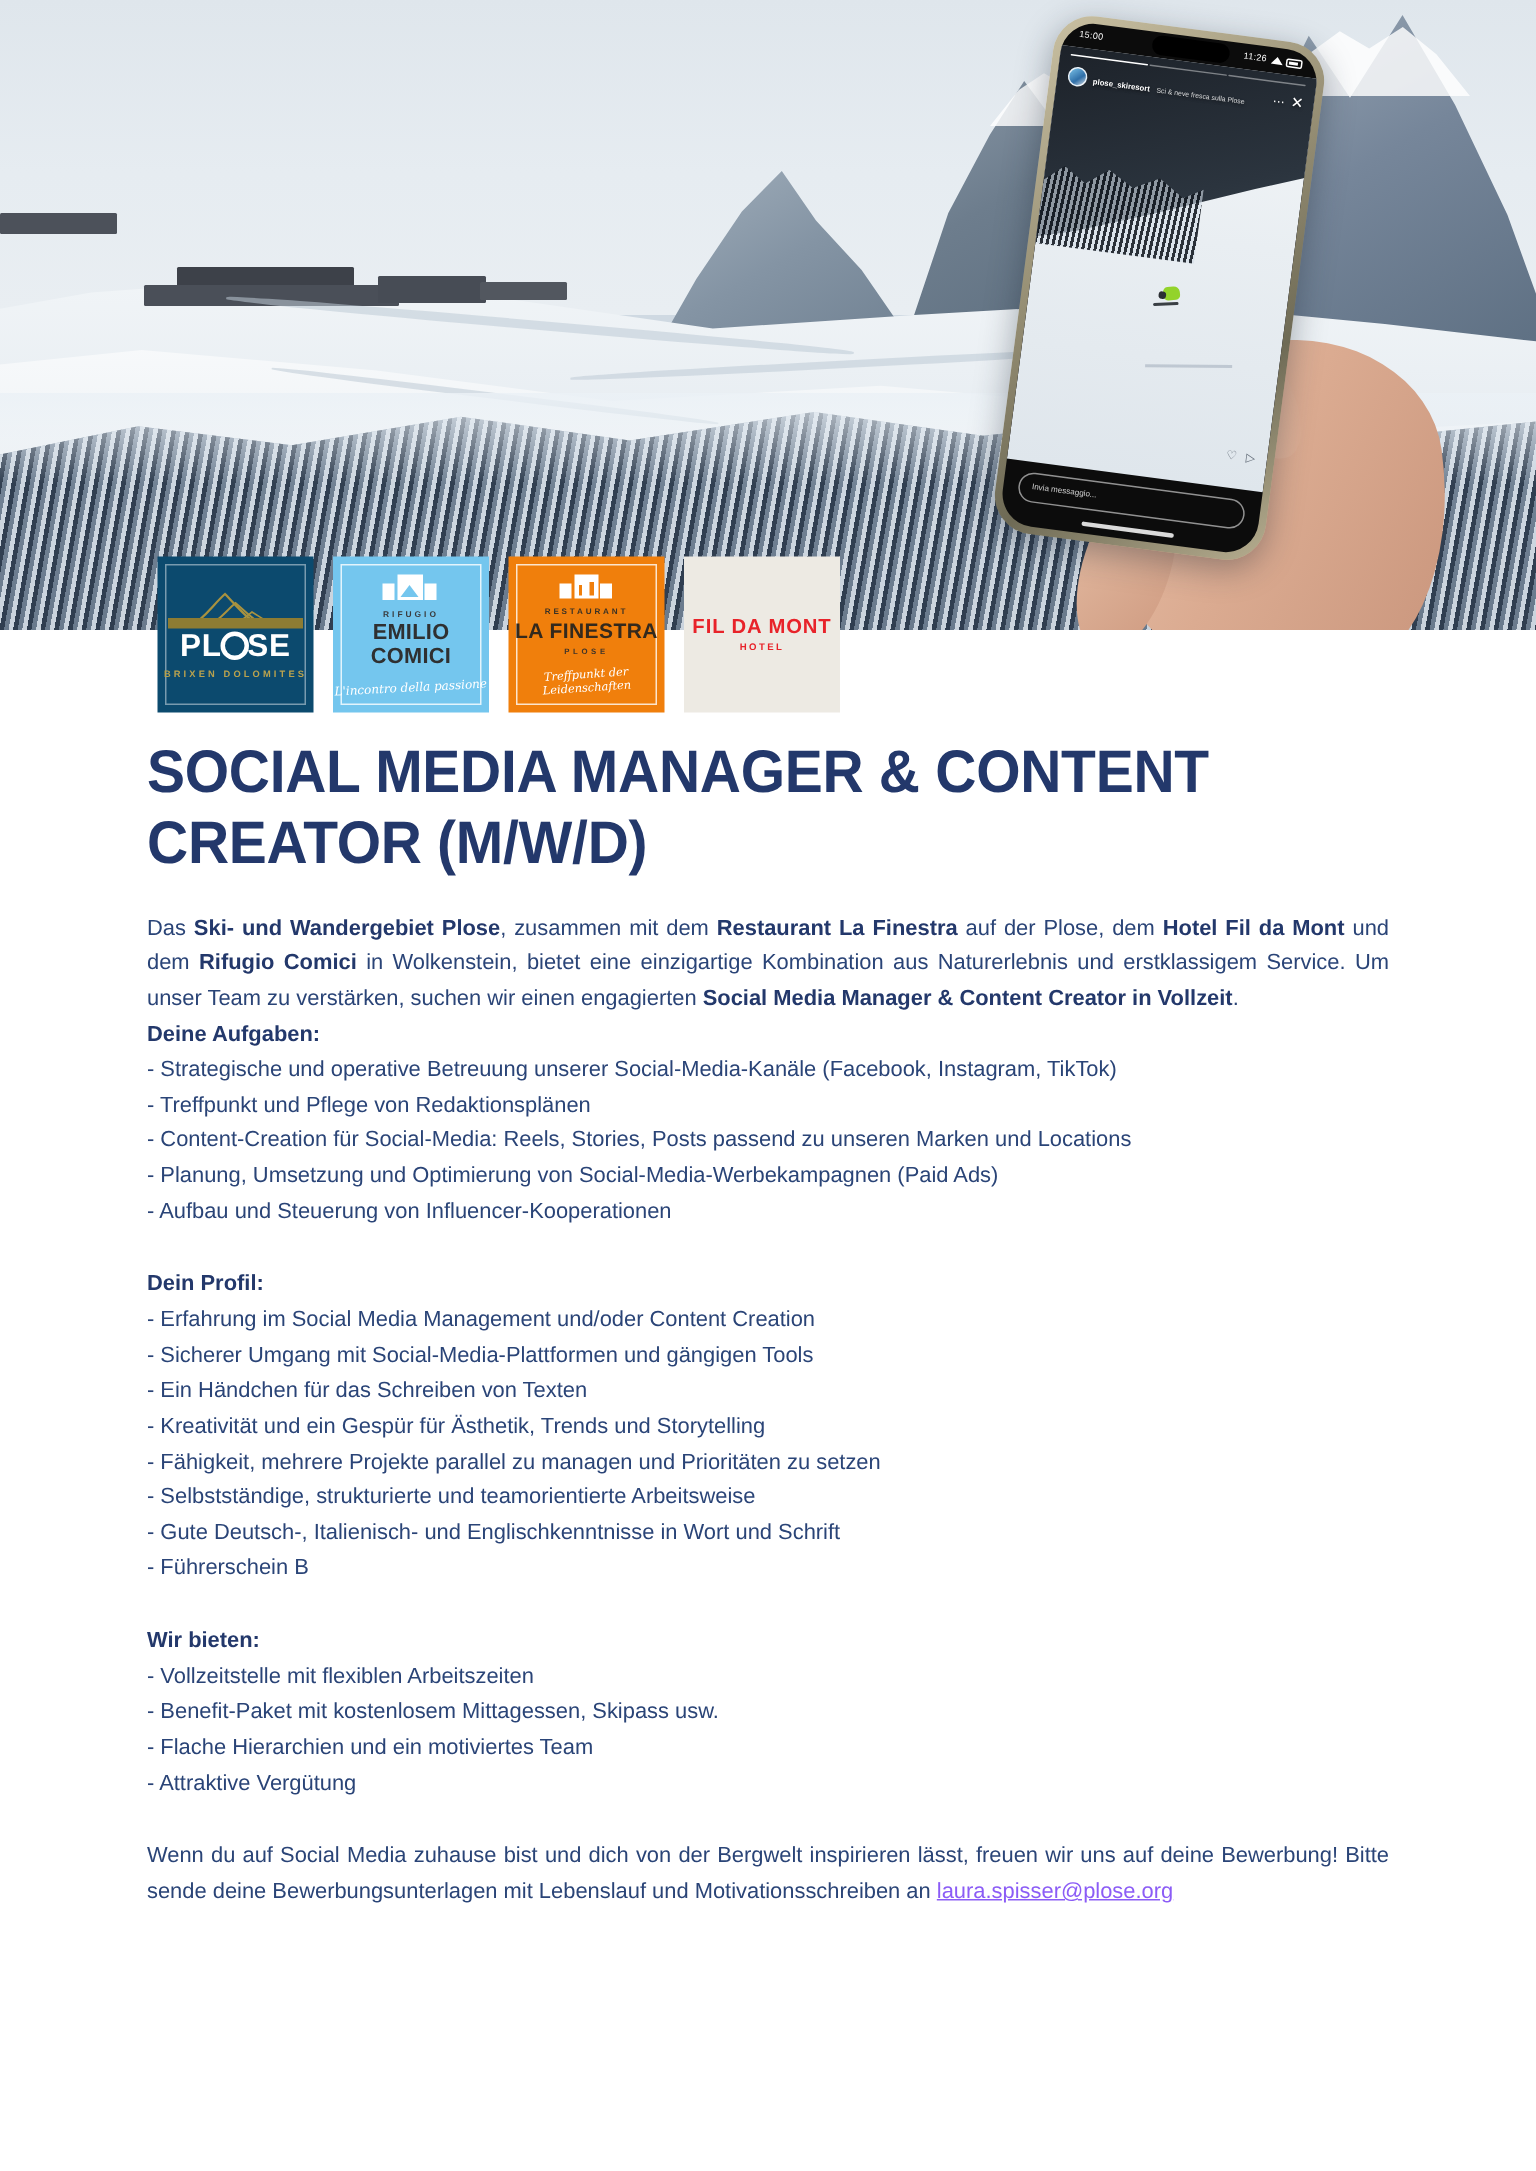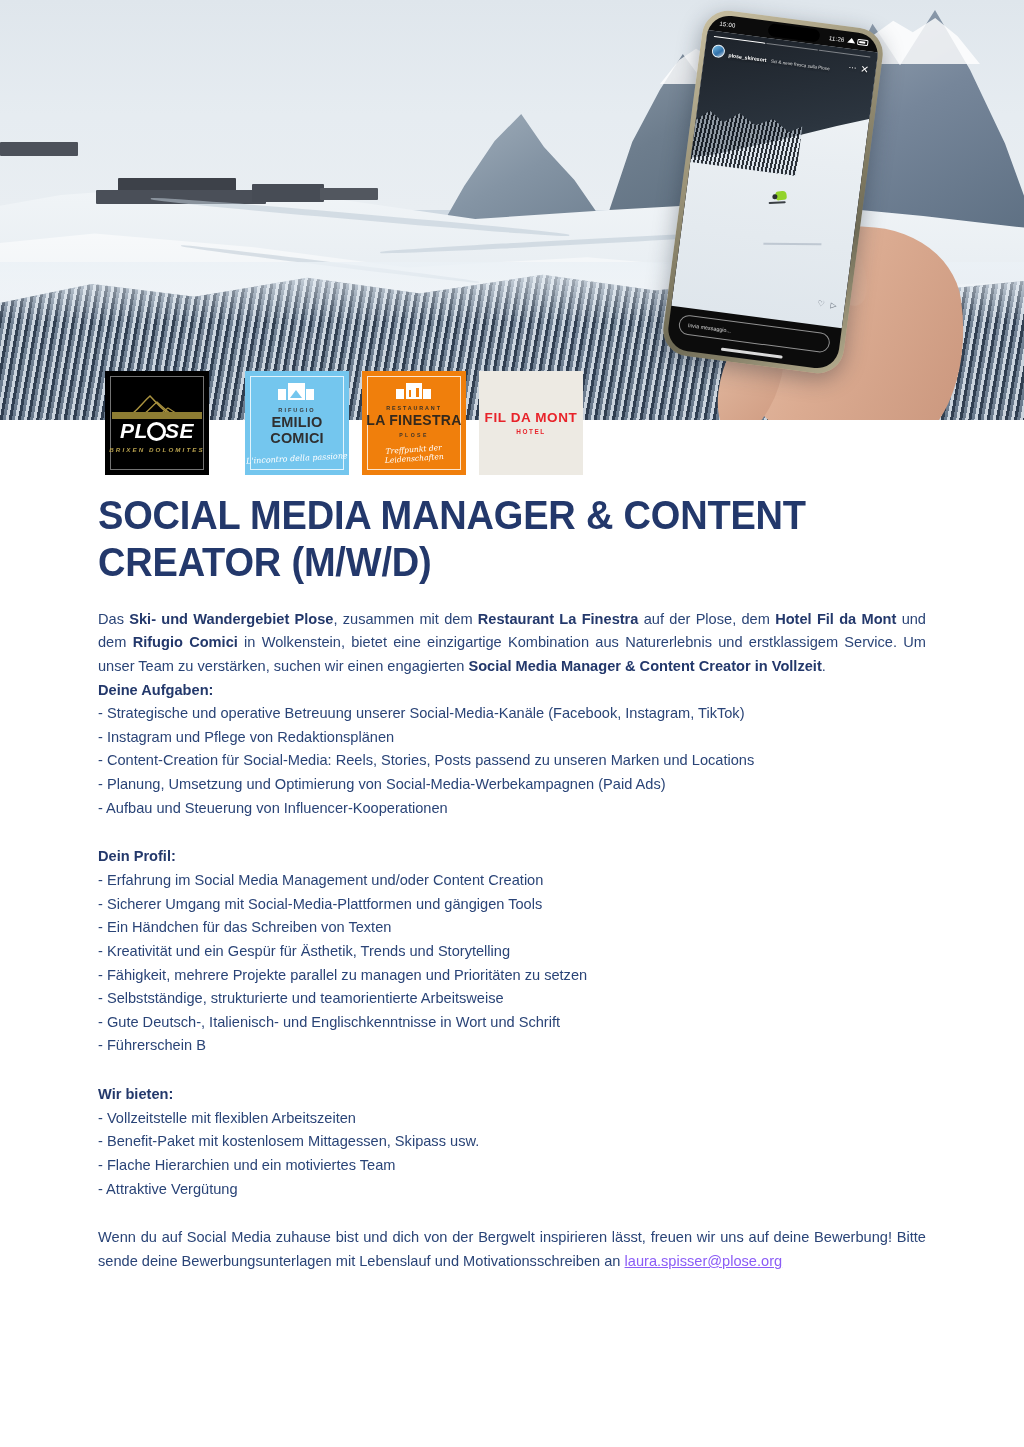--- a/index.html
+++ b/index.html
@@ -307,21 +307,21 @@
   .logo-tile {
     width: 104px; height: 104px;
     position: relative;
     display: flex; flex-direction: column;
     align-items: center; justify-content: center;
     text-align: center;
     overflow: hidden;
   }
 
   
-  .logo-plose { background: #000000; font-style: italic; }
+  .logo-plose { background: #0c4a6e; }
   .logo-plose .inner-rule {
     position: absolute; left: 5px; top: 5px; right: 5px; bottom: 5px;
     border: 1px solid rgba(255,255,255,0.45);
   }
   .plose-mtn {
     position: relative; width: 74px; height: 26px; margin-bottom: 1px;
   }
   .plose-band {
     position: absolute; left: -8px; right: -8px; bottom: 0; height: 7px;
     background: #8d7c33;
@@ -335,21 +335,21 @@
     width: 19px; height: 19px;
     border: 3px solid #ffffff; border-radius: 50%;
     vertical-align: -3px; margin: 0 -1px;
   }
   .plose-sub {
     color: #b9a24e; font-size: 6.2px; letter-spacing: 2.1px;
     margin-top: 5px; font-weight: bold; position: relative; z-index: 2;
   }
 
   
-  .logo-comici { background: #74c6ee; margin-left: 23px; }
+  .logo-comici { background: #74c6ee; }
   .logo-comici .inner-rule {
     position: absolute; left: 5px; top: 5px; right: 5px; bottom: 5px;
     border: 1px solid rgba(255,255,255,0.8);
   }
   .comici-badge {
     position: relative; z-index: 2;
     width: 38px; height: 17px; margin-bottom: 7px;
     display: flex; align-items: flex-end; gap: 1.5px;
   }
   .comici-badge i {
@@ -634,21 +634,21 @@
     <span>CREATOR (M/W/D)</span>
   </h1>
 
   <p class="intro">Das <b>Ski- und Wandergebiet Plose</b>, zusammen mit dem <b>Restaurant La Finestra</b> auf der Plose, dem <b>Hotel Fil da Mont</b> und dem <b>Rifugio Comici</b> in Wolkenstein, bietet eine einzigartige Kombination aus Naturerlebnis und erstklassigem Service. Um unser Team zu verstärken, suchen wir einen engagierten <b>Social Media Manager &amp; Content Creator in Vollzeit</b>.</p>
 
   <div>
     <div class="section">
       <div class="section-heading">Deine Aufgaben:</div>
       <div>
           <div class="bullet">- Strategische und operative Betreuung unserer Social-Media-Kanäle (Facebook, Instagram, TikTok)</div>
-          <div class="bullet">- Instagram und Pflege von Redaktionsplänen</div>
+          <div class="bullet">- Treffpunkt und Pflege von Redaktionsplänen</div>
           <div class="bullet">- Content-Creation für Social-Media: Reels, Stories, Posts passend zu unseren Marken und Locations</div>
           <div class="bullet">- Planung, Umsetzung und Optimierung von Social-Media-Werbekampagnen (Paid Ads)</div>
           <div class="bullet">- Aufbau und Steuerung von Influencer-Kooperationen</div>
         </div>
     </div>
 
     <div class="section">
       <div class="section-heading">Dein Profil:</div>
       <div>
           <div class="bullet">- Erfahrung im Social Media Management und/oder Content Creation</div>

